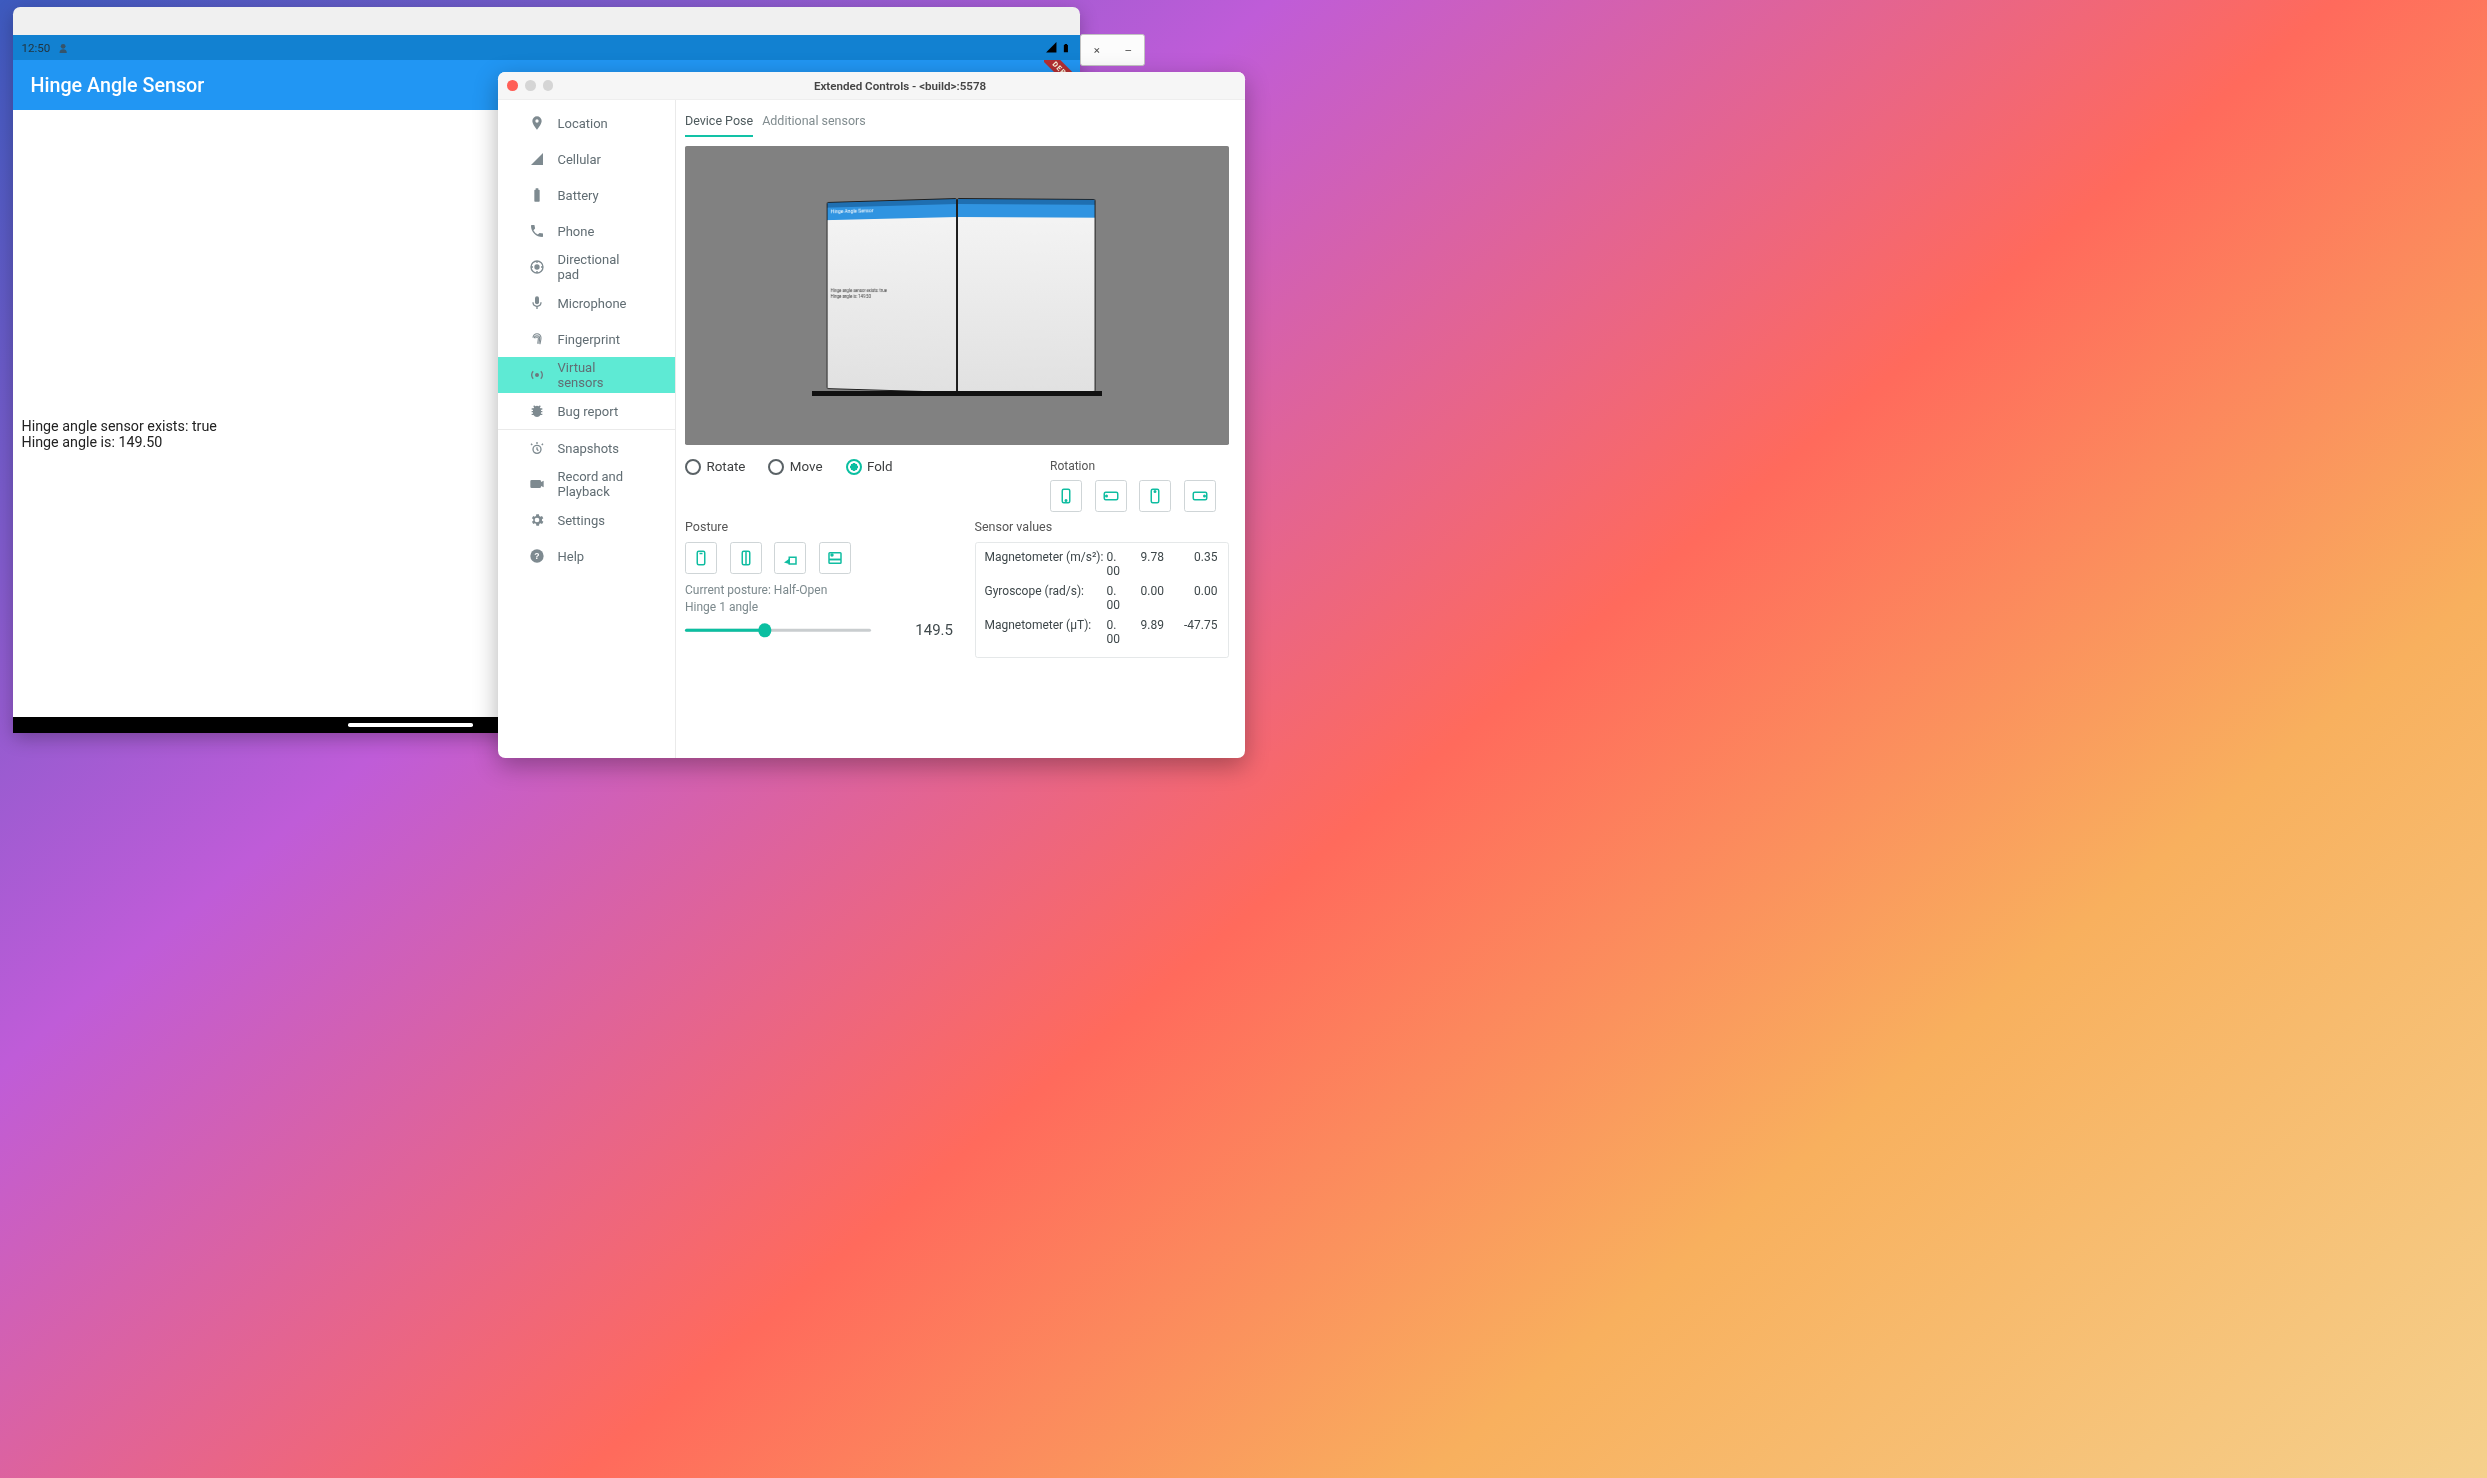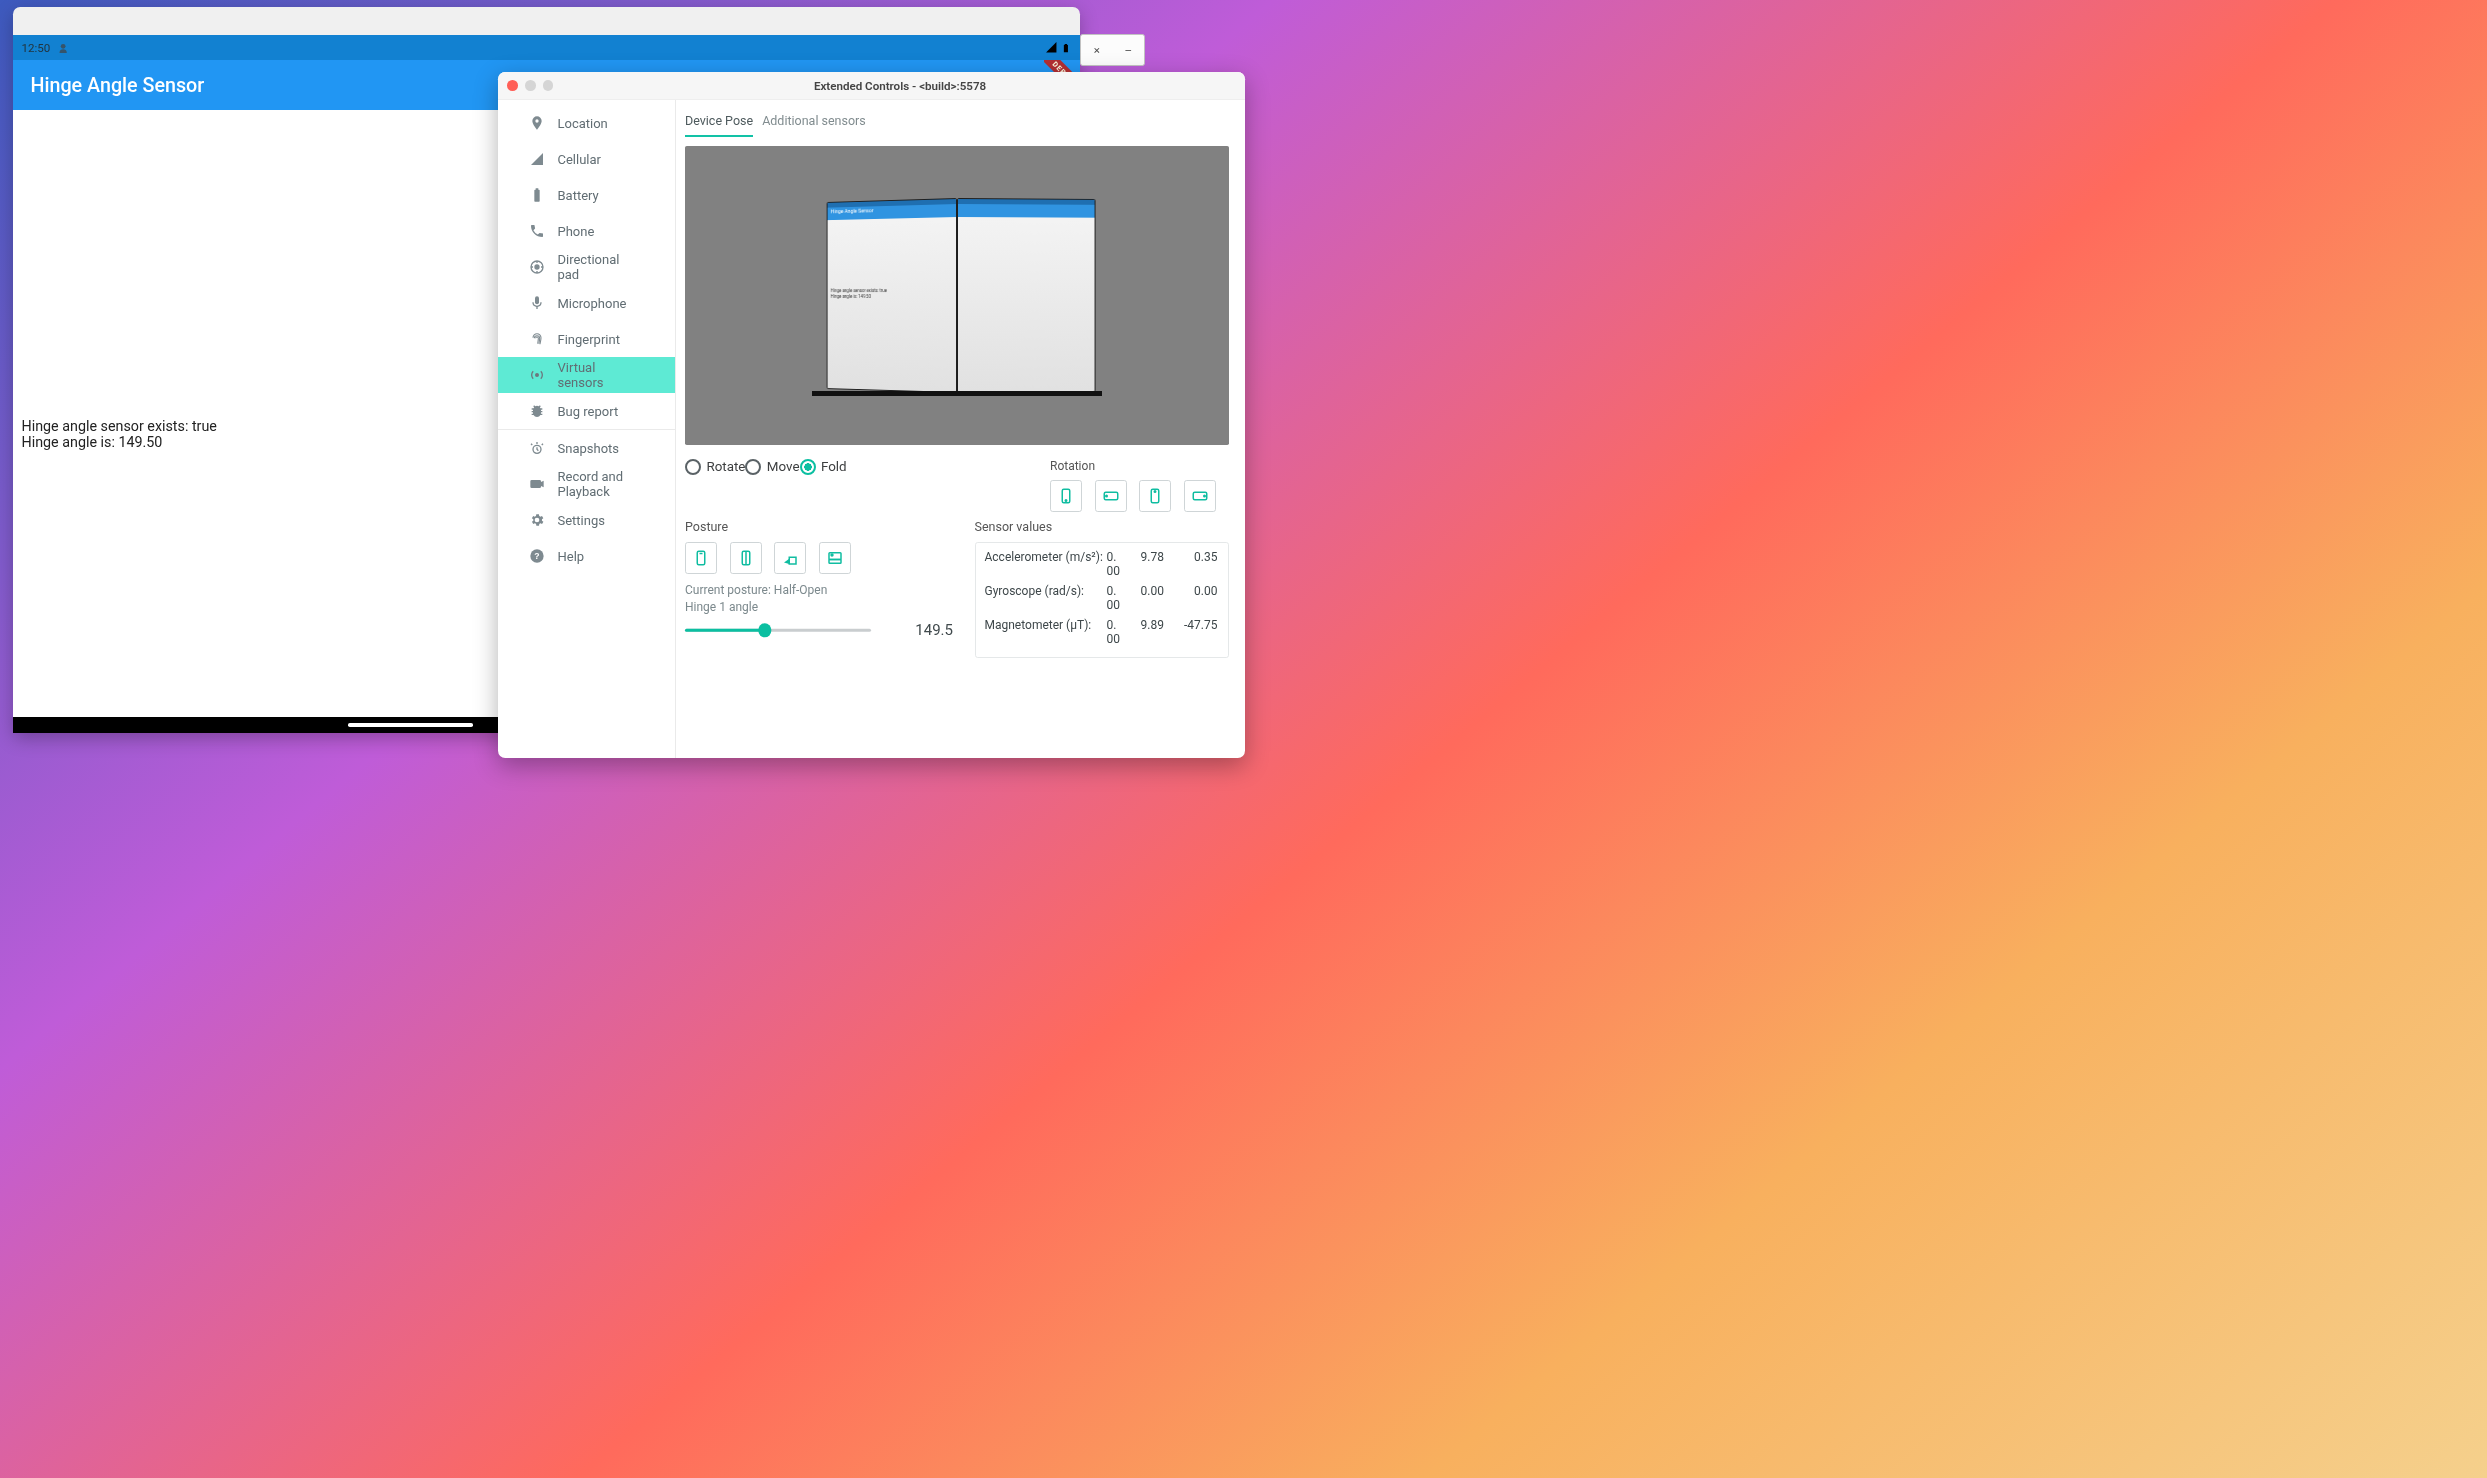--- a/index.html
+++ b/index.html
@@ -48,21 +48,21 @@
 .foldable{display:flex;position:relative;perspective:805px;}
 .pane{position:relative;width:138px;height:193px;background:linear-gradient(180deg,#f5f5f5,#e1e1e1);border:1.8px solid #1d1d1d;border-radius:1.8px;}
 .pane-left{transform:rotateY(-14deg);transform-origin:right center;}
 .pane-right{transform:rotateY(3deg);transform-origin:left center;}
 .pane .pstat{position:absolute;top:0;left:0;right:0;height:5.4px;background:#1f6fb1;}
 .pane .papp{position:absolute;top:5.4px;left:0;right:0;height:10.7px;background:#3094e1;color:#fff;font-size:5.4px;padding:0.9px 3.6px;}
 .pane .ptxt{position:absolute;top:89px;left:3.6px;font-size:4.5px;line-height:6.3px;color:#333;}
 .fold-base{position:absolute;bottom:-3.6px;left:-5.4px;right:-5.4px;height:5.4px;background:#111;}
 
 .mode-row{display:flex;justify-content:space-between;align-items:flex-start;padding-top:14.3px;}
-.mode-left{display:flex;align-items:flex-end;}
+.mode-left{display:flex;gap:23px;align-items:flex-end;}
 .radio{display:flex;align-items:center;gap:5.4px;font-size:13.4px;color:#3d3f40;cursor:pointer;}
 .radio .rdot{width:16px;height:16px;border-radius:50%;border:2.1px solid #5a6266;box-sizing:border-box;display:block;}
 .radio.active .rdot{border-color:#0bbfa1;background:radial-gradient(circle,#0bbfa1 42%,transparent 46%);}
 
 .rotation{min-width:179px;}
 .rotation .lbl{font-size:12px;color:#555;margin-bottom:7.2px;}
 .rot-icons{display:flex;gap:12.5px;}
 .rot-btn,.posture-btn{width:30px;height:30px;border:0.9px solid #cfd5d7;border-radius:2.7px;display:flex;align-items:center;justify-content:center;color:#10bda1;cursor:pointer;background:#fff;}
 .rot-btn svg,.posture-btn svg{width:18px;height:18px;}
 
@@ -366,21 +366,21 @@
               <div class="thumb" id="slider-thumb" style="left: 43%;"></div>
             </div>
             <div class="hinge-val">149.5</div>
           </div>
         </div>
 
         <div class="sensor-block">
           <div class="lbl">Sensor values</div>
           <div class="sensor-table">
             <div class="srow">
-              <div class="sname">Accelerometer (m/s²):</div>
+              <div class="sname">Magnetometer (m/s²):</div>
               <div class="sval">0.
 00</div>
               <div class="sval">9.78</div>
               <div class="sval wide">0.35</div>
             </div>
             <div class="srow">
               <div class="sname">Gyroscope (rad/s):</div>
               <div class="sval">0.
 00</div>
               <div class="sval">0.00</div>

